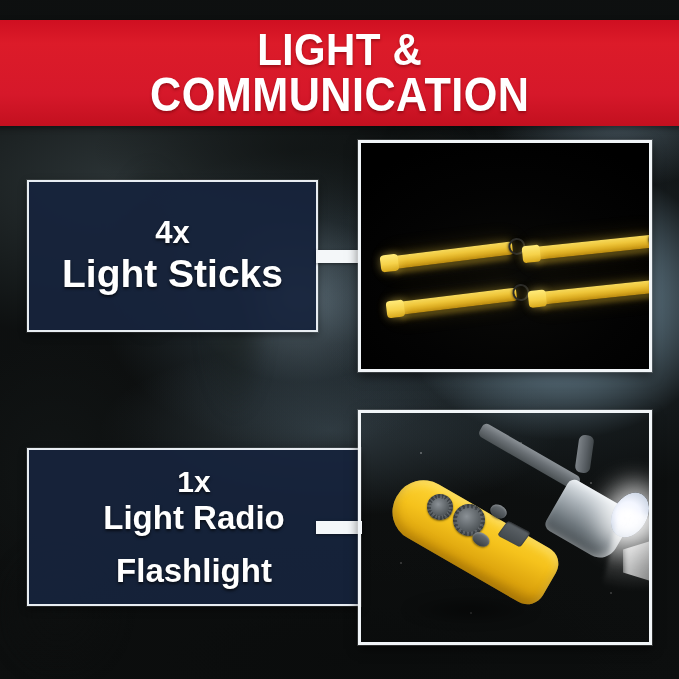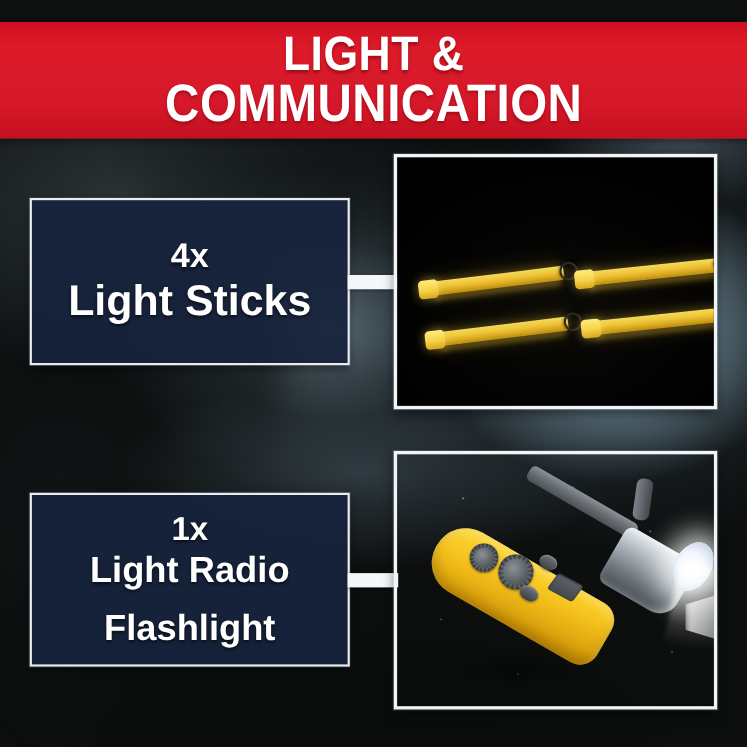--- a/index.html
+++ b/index.html
@@ -81,21 +81,21 @@
     background: rgba(23,36,60,0.93);
     border: 2px solid #e8edf2;
     box-shadow: 0 0 0 1px rgba(255,255,255,0.10), 0 3px 8px rgba(0,0,0,0.45);
     display: flex;
     flex-direction: column;
     align-items: center;
     justify-content: center;
     box-sizing: border-box;
   }
   .label-box-1 { left: 27px; top: 180px; width: 291px; height: 152px; }
-  .label-box-2 { left: 27px; top: 448px; width: 291px; height: 158px; }
+  .label-box-2 { left: 27px; top: 448px; width: 334px; height: 158px; }
   .label-line {
     color: #ffffff;
     font-weight: bold;
     line-height: 1.10;
     text-align: right;
     white-space: nowrap;
     text-shadow: 0 2px 3px rgba(0,0,0,0.6);
   }
   .l1-a { font-size: 31px; }
   .l1-b { font-size: 39px; margin-top: 3px; }

